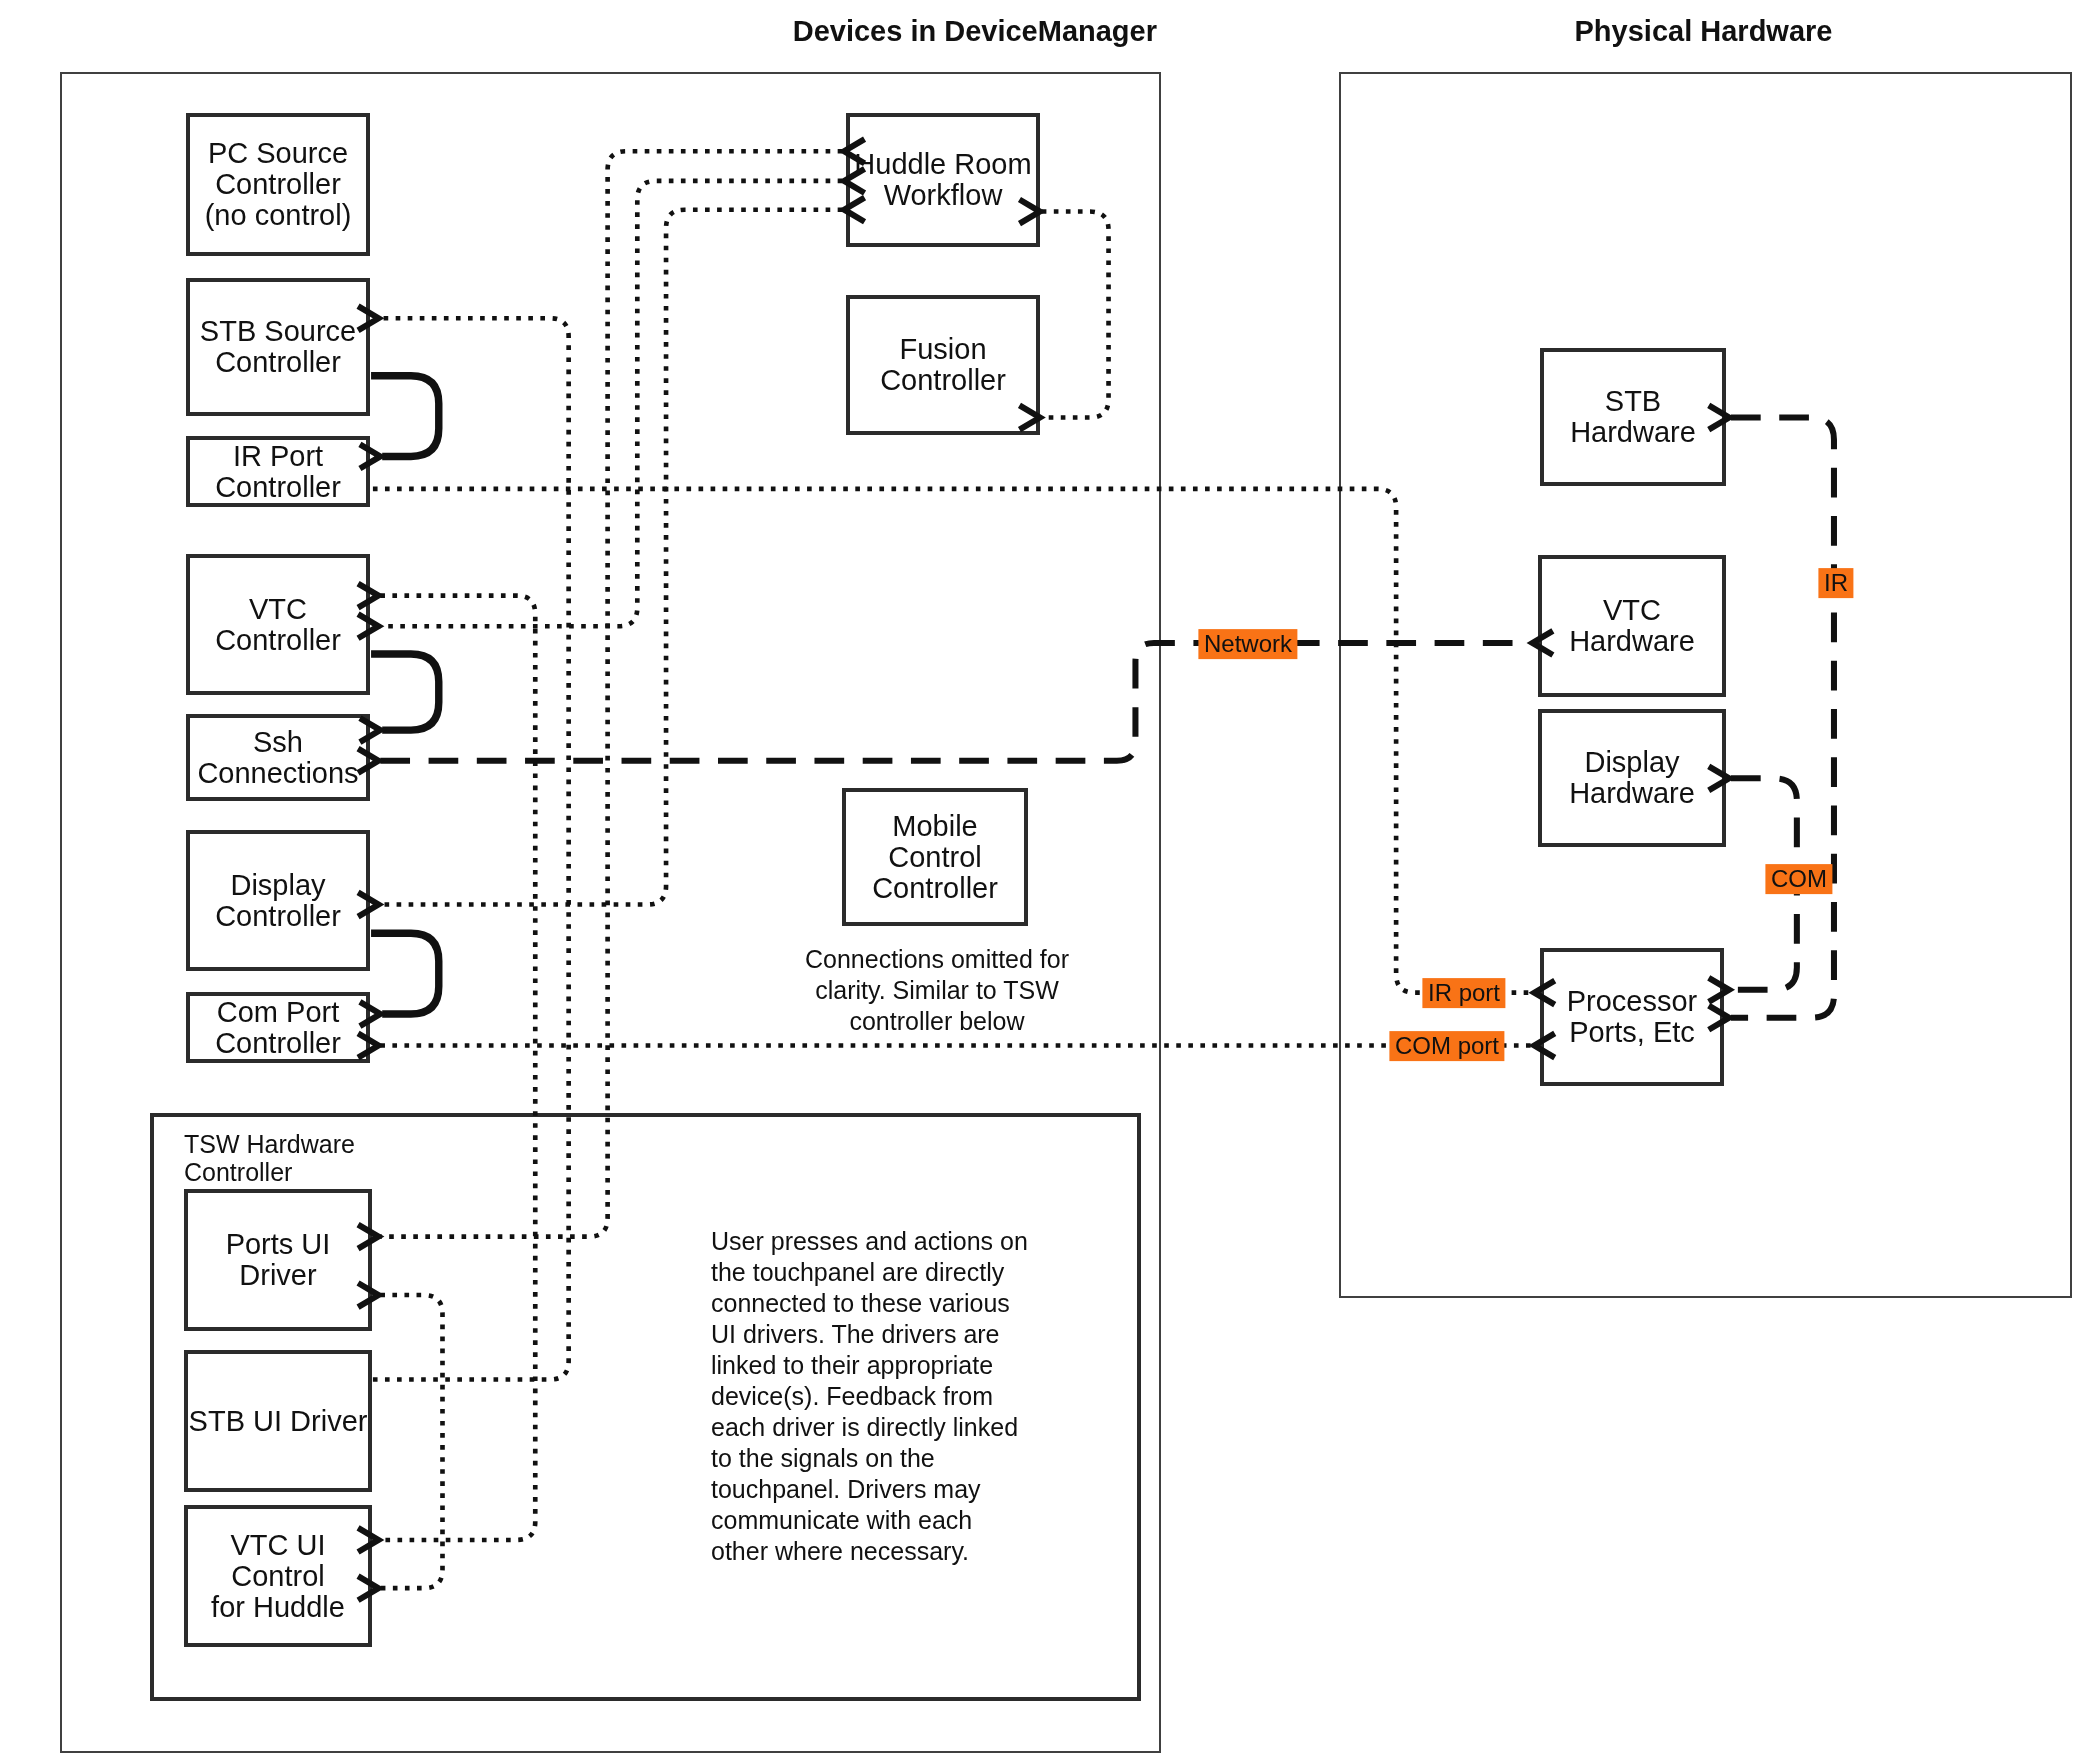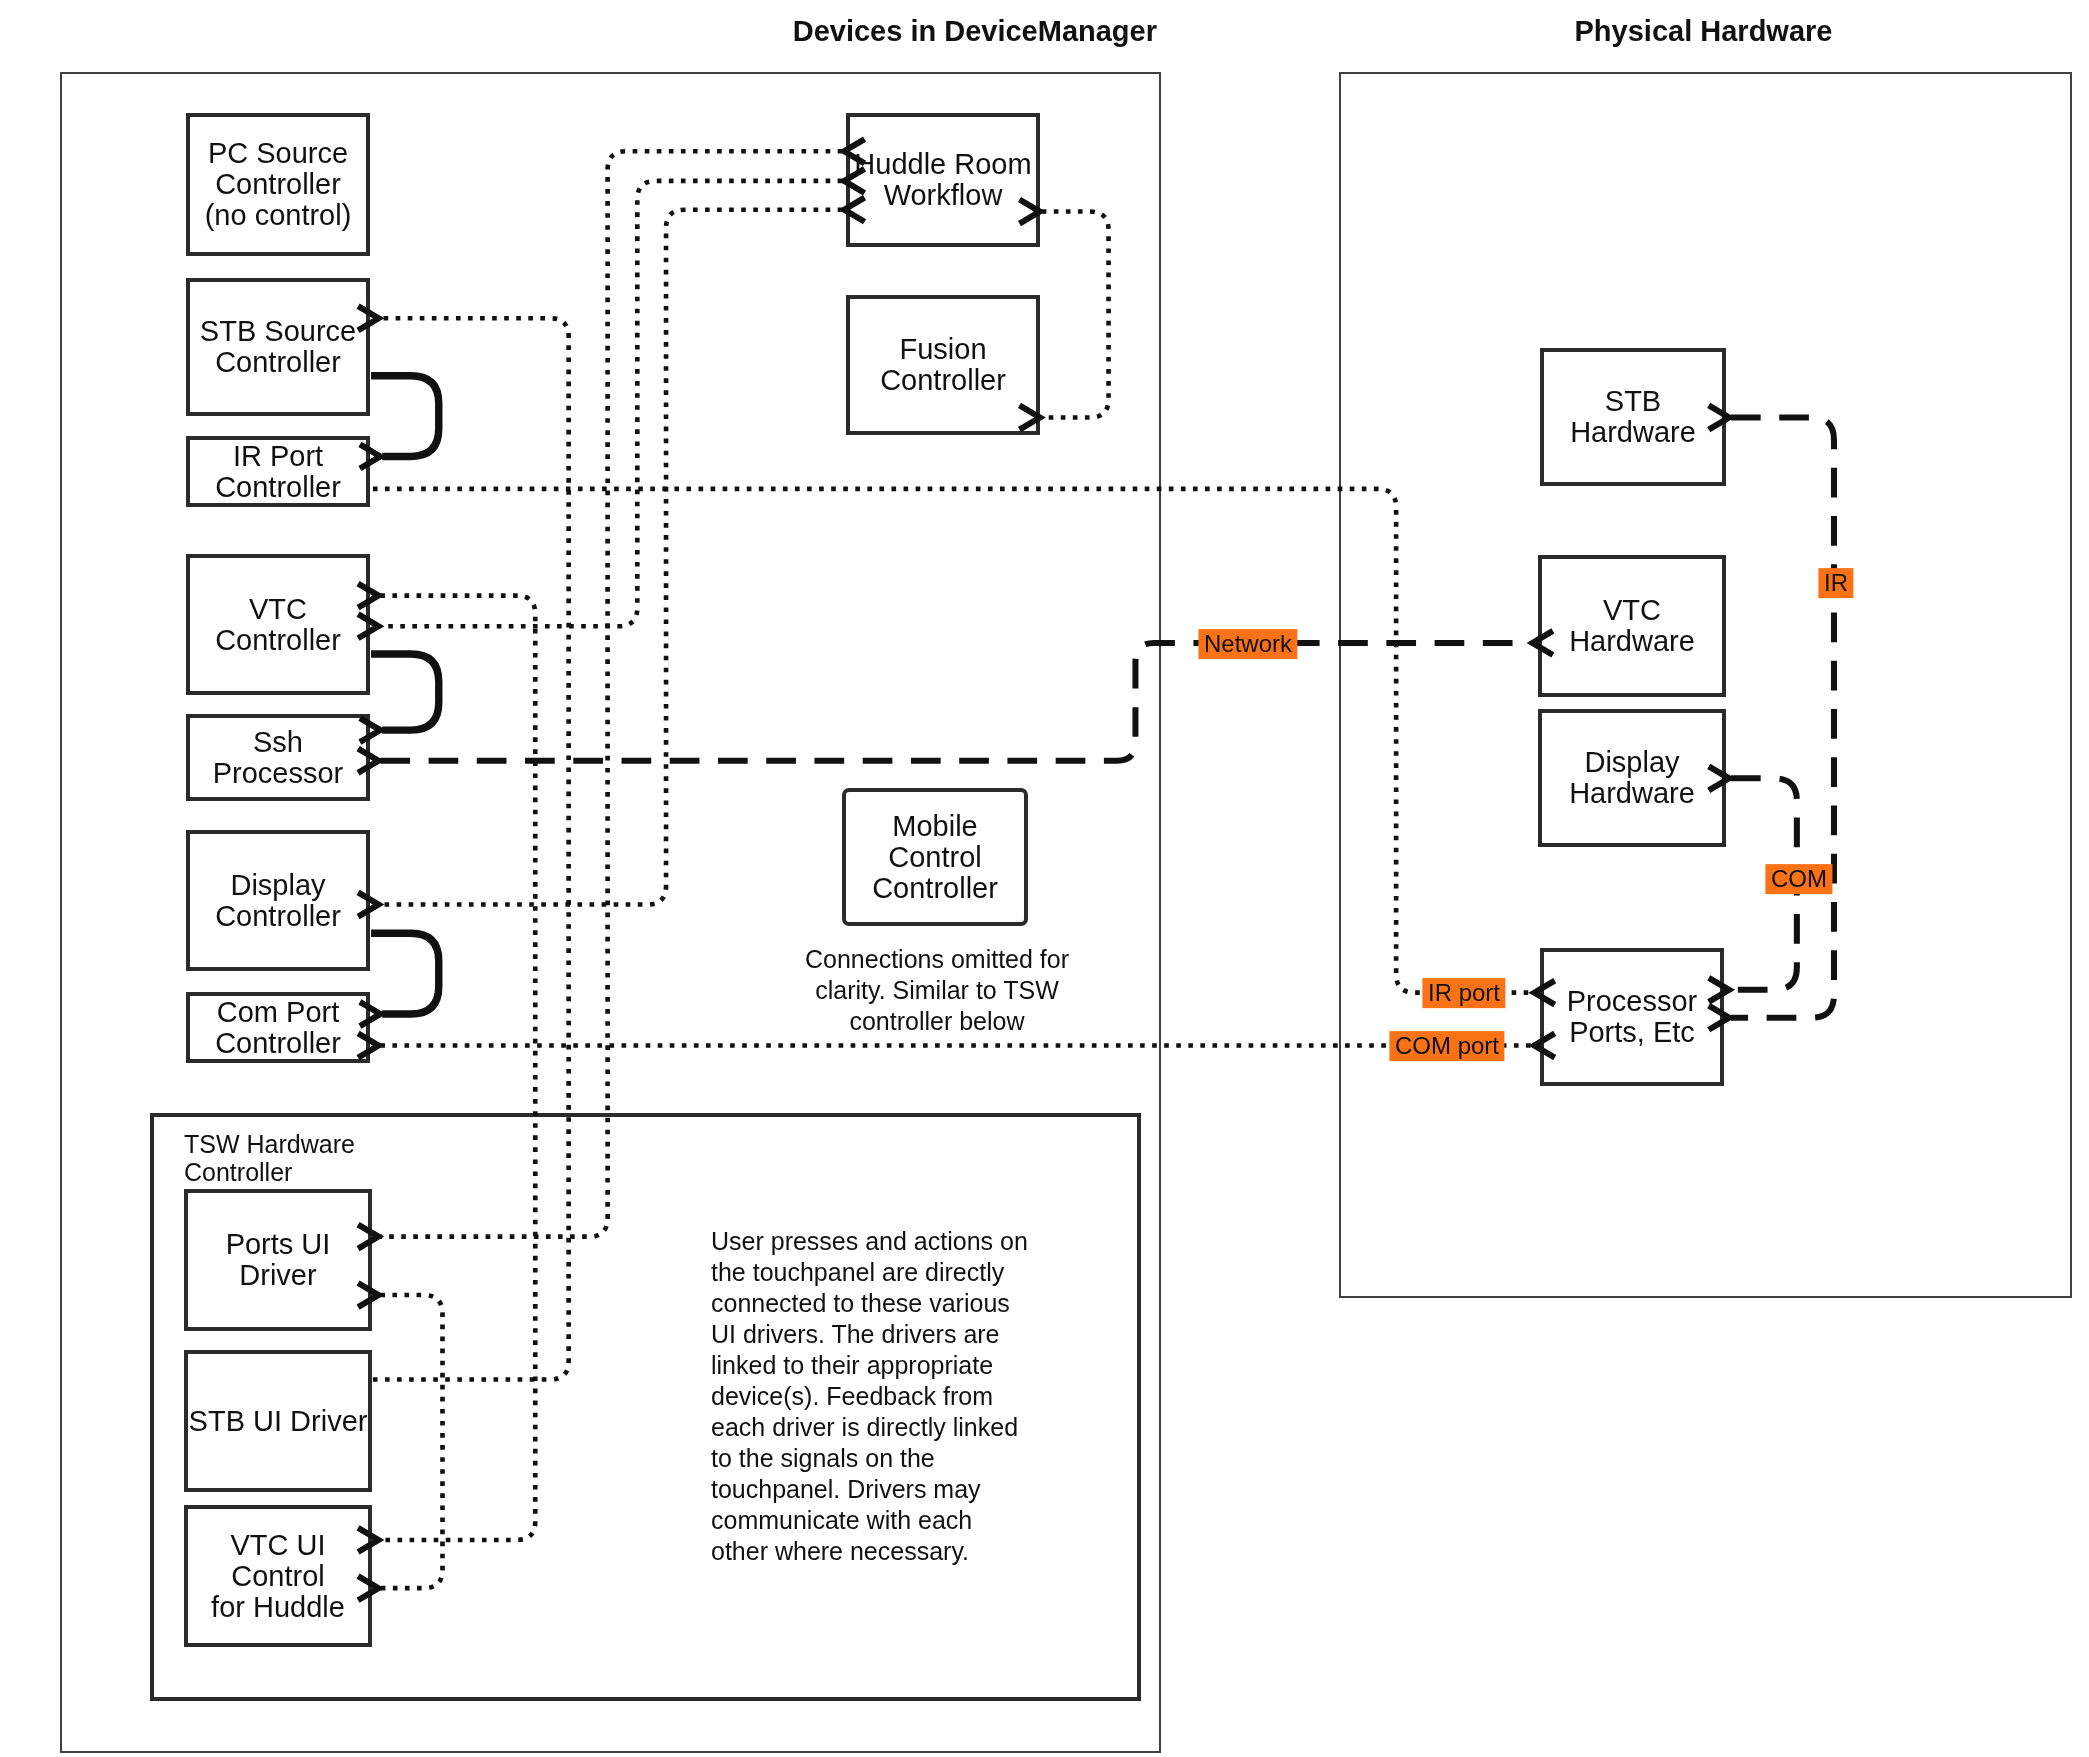--- a/index.html
+++ b/index.html
@@ -60,30 +60,30 @@
 <div class="node" style="left:186px;top:113px;width:176px;height:135px;"><span>PC Source
 Controller
 (no control)</span></div>
 <div class="node" style="left:186px;top:278px;width:176px;height:130px;"><span>STB Source
 Controller</span></div>
 <div class="node" style="left:186px;top:436px;width:176px;height:63px;"><span>IR Port
 Controller</span></div>
 <div class="node" style="left:186px;top:554px;width:176px;height:133px;"><span>VTC
 Controller</span></div>
 <div class="node" style="left:186px;top:714px;width:176px;height:79px;"><span>Ssh
-Processor</span></div>
+Connections</span></div>
 <div class="node" style="left:186px;top:830px;width:176px;height:133px;"><span>Display
 Controller</span></div>
 <div class="node" style="left:186px;top:992px;width:176px;height:63px;"><span>Com Port
 Controller</span></div>
 <div class="node" style="left:846px;top:113px;width:186px;height:126px;"><span>Huddle Room
 Workflow</span></div>
 <div class="node" style="left:846px;top:295px;width:186px;height:132px;"><span>Fusion
 Controller</span></div>
-<div class="node" style="left:842px;top:788px;width:178px;height:130px;border-radius:7px;"><span>Mobile Control
+<div class="node" style="left:842px;top:788px;width:178px;height:130px;"><span>Mobile Control
 Controller</span></div>
 <div class="freetext" style="left:793px;top:944px;width:288px;text-align:center;">Connections omitted for
 clarity. Similar to TSW
 controller below</div>
 
 <div class="cornerlabel" style="left:184px;top:1130px;">TSW Hardware
 Controller</div>
 <div class="node" style="left:184px;top:1189px;width:180px;height:134px;"><span>Ports UI Driver</span></div>
 <div class="node" style="left:184px;top:1350px;width:180px;height:134px;"><span>STB UI Driver</span></div>
 <div class="node" style="left:184px;top:1505px;width:180px;height:134px;"><span>VTC UI Control

